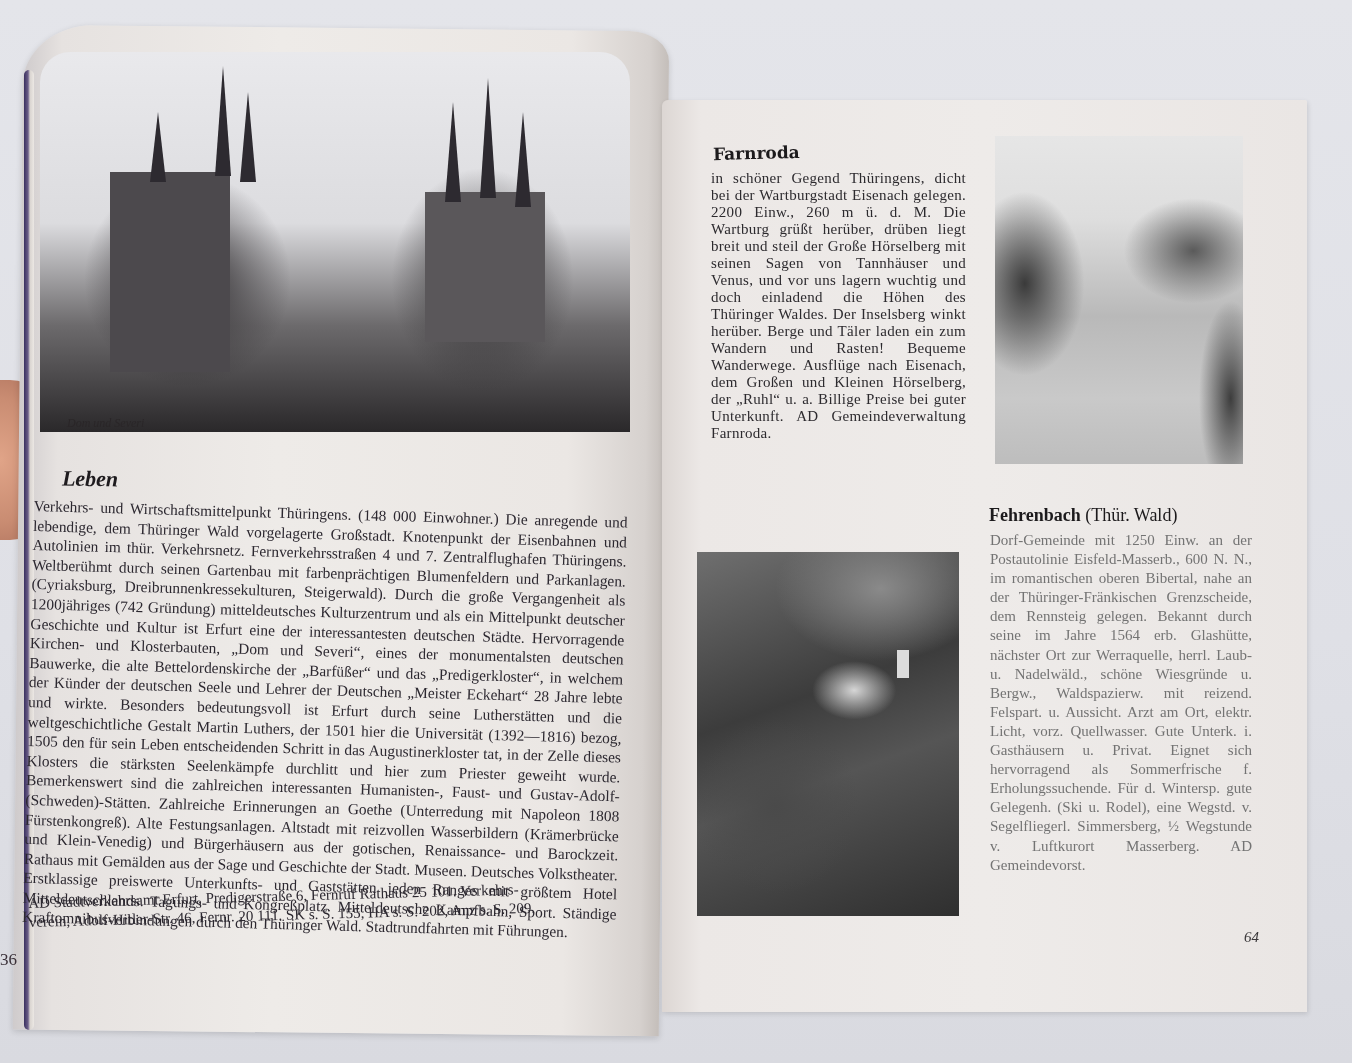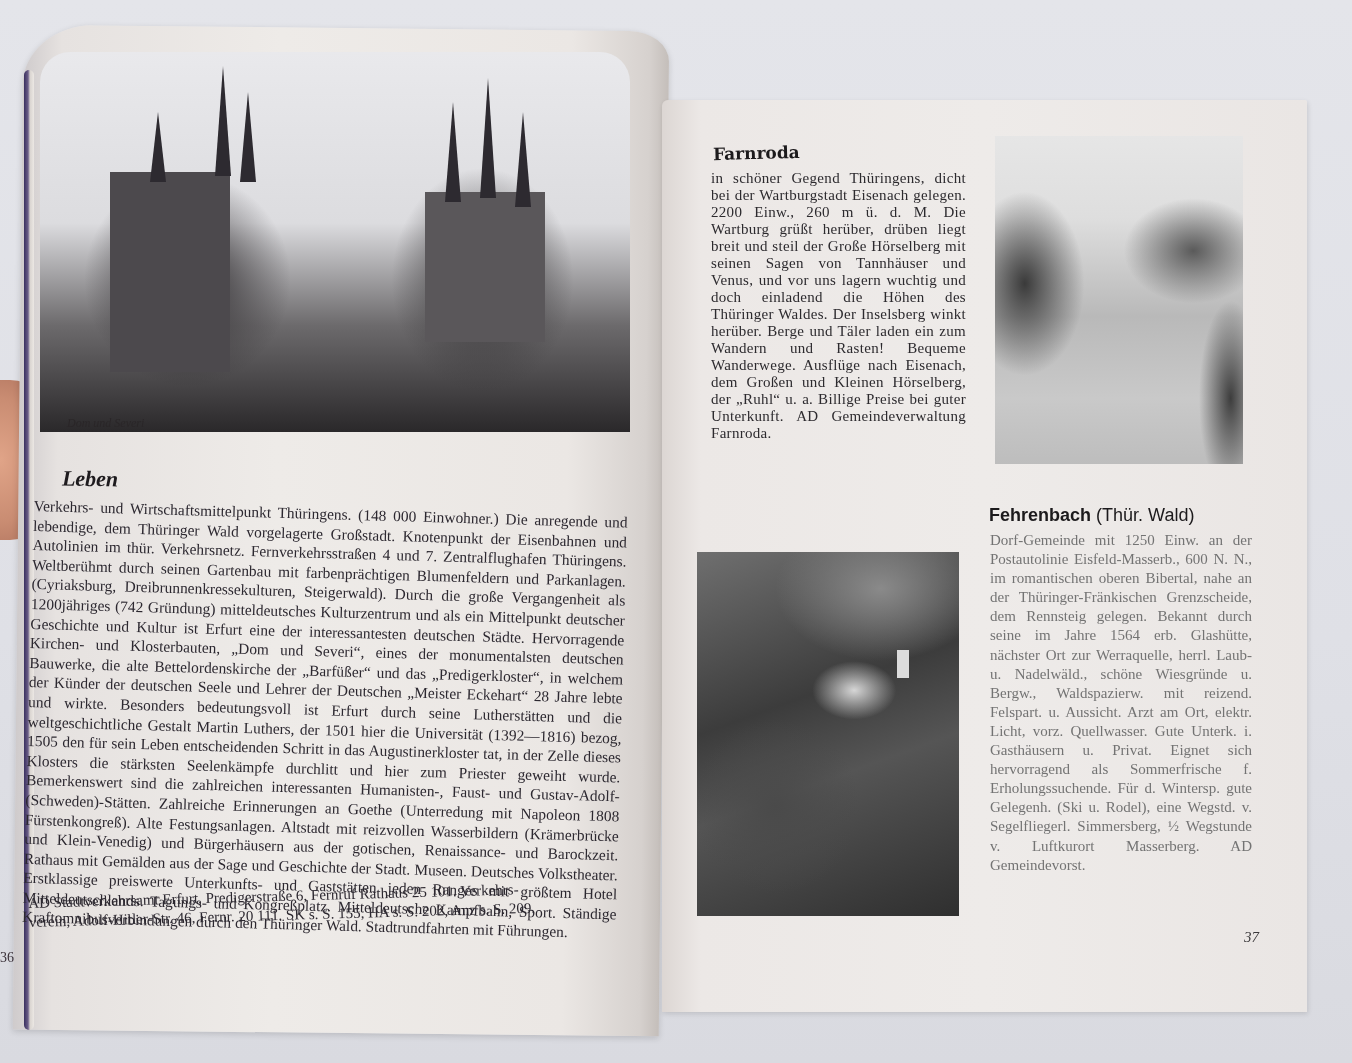--- a/index.html
+++ b/index.html
@@ -37,21 +37,21 @@
   .body-erfurt {
     position:absolute; left:34px; top:496px; width:594px;
     font-size:15.4px; line-height:19.6px; color:#2c2830; text-align:justify;
     transform: rotate(1.6deg); transform-origin: left top;
   }
   .footer-erfurt {
     position:absolute; left:28px; top:894px; width:600px;
     font-size:15px; line-height:19px; color:#2c2830;
     transform: rotate(-1.6deg); transform-origin:left top;
   }
-  .pagenum-left { position:absolute; left:0px; top:950px; font-size:14px; color:#3a3038; }
+  .pagenum-left { position:absolute; left:0px; top:950px; font-size:17px; color:#3a3038; }
   .thumb {
     position:absolute; left:-20px; top:380px; width:70px; height:160px;
     background: radial-gradient(ellipse at 30% 50%,#e0a488 0%,#c98c72 55%,#a86c58 100%);
     border-radius: 0 40px 40px 0;
   }
   
   .page-right {
     position:absolute; left:662px; top:100px; width:645px; height:912px;
     background: linear-gradient(90deg,#dcd6d3 0%,#ece8e6 6%,#eeebe9 50%,#eae6e4 100%);
     box-shadow: 1px 2px 5px rgba(0,0,0,.12);
@@ -63,21 +63,21 @@
     font-size:15px; line-height:17px; color:#2c2a2e; text-align:justify; letter-spacing:0.3px;
   }
   .photo-valley {
     position:absolute; left:995px; top:136px; width:248px; height:328px;
     background:
       radial-gradient(ellipse 30% 35% at 12% 45%, #3a3a3a 0%, rgba(58,58,58,0) 80%),
       radial-gradient(ellipse 35% 20% at 80% 35%, #5a5a5a 0%, rgba(90,90,90,0) 80%),
       radial-gradient(ellipse 15% 35% at 95% 80%, #3d3d3d 0%, rgba(61,61,61,0) 85%),
       linear-gradient(180deg,#e6e6e6 0%,#dedede 25%,#b9b9b9 55%,#c9c9c9 80%,#bdbdbd 100%);
   }
-  .title-fehrenbach { position:absolute; left:989px; top:505px; font-family:Liberation Sans, sans-serif; font-size:18px; color:#1c1a1c; }
+  .title-fehrenbach { position:absolute; left:989px; top:505px; font-family:Liberation Serif, serif; font-size:18px; color:#1c1a1c; }
   .title-fehrenbach b { font-weight:bold; }
   .body-fehrenbach {
     position:absolute; left:990px; top:531px; width:262px;
     font-size:15px; line-height:19.1px; color:#737373; text-align:justify;
   }
   .photo-village {
     position:absolute; left:697px; top:552px; width:262px; height:364px;
     background:
       radial-gradient(ellipse 20% 10% at 60% 38%, #d6d6d6 0%, rgba(214,214,214,0) 80%),
       radial-gradient(ellipse 40% 30% at 30% 70%, #4a4a4a 0%, rgba(74,74,74,0) 80%),
@@ -124,13 +124,13 @@
 
 <div class="title-fehrenbach">
   <b>Fehrenbach</b>
   <span>(Thür. Wald)</span>
 </div>
 <div class="body-fehrenbach">Dorf-Gemeinde mit 1250 Einw. an der Postautolinie Eisfeld-Masserb., 600 N. N., im romantischen oberen Bibertal, nahe an der Thüringer-Fränkischen Grenzscheide, dem Rennsteig gelegen. Bekannt durch seine im Jahre 1564 erb. Glashütte, nächster Ort zur Werraquelle, herrl. Laub- u. Nadelwäld., schöne Wiesgründe u. Bergw., Waldspazierw. mit reizend. Felspart. u. Aussicht. Arzt am Ort, elektr. Licht, vorz. Quellwasser. Gute Unterk. i. Gasthäusern u. Privat. Eignet sich hervorragend als Sommerfrische f. Erholungssuchende. Für d. Wintersp. gute Gelegenh. (Ski u. Rodel), eine Wegstd. v. Segelfliegerl. Simmersberg, ½ Wegstunde v. Luftkurort Masserberg. AD Gemeindevorst.</div>
 
 <div class="photo-village"></div>
 <div class="tower-white"></div>
 
-<div class="pagenum-right">37</div>
+<div class="pagenum-right">64</div>
 
 </body></html>

